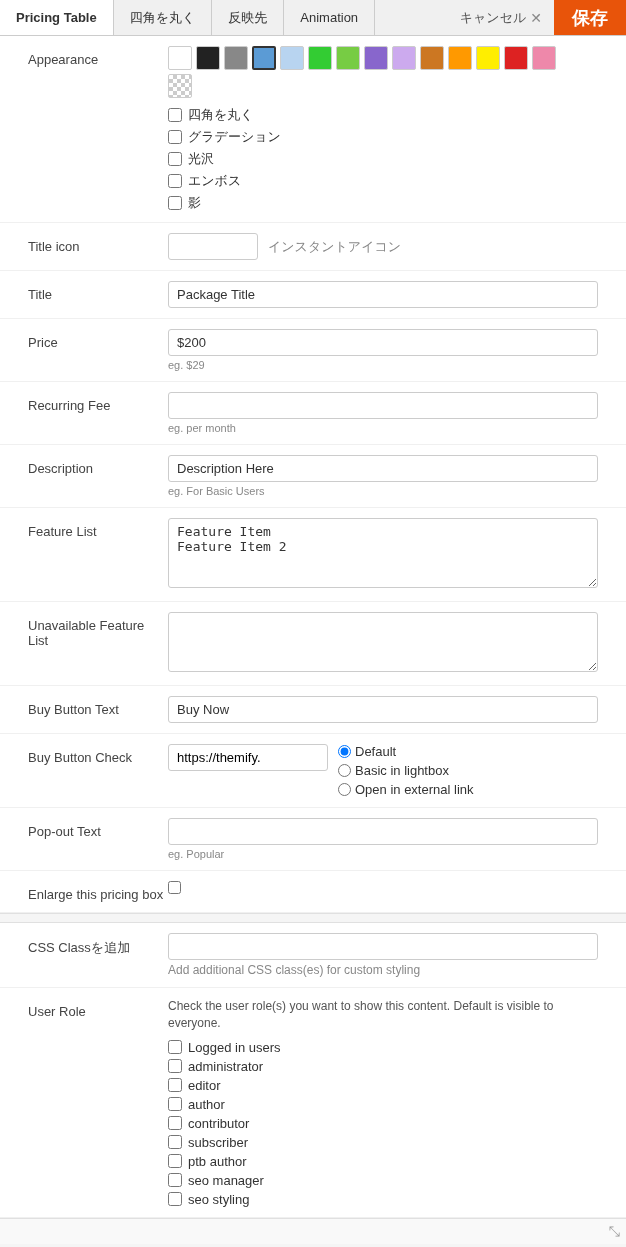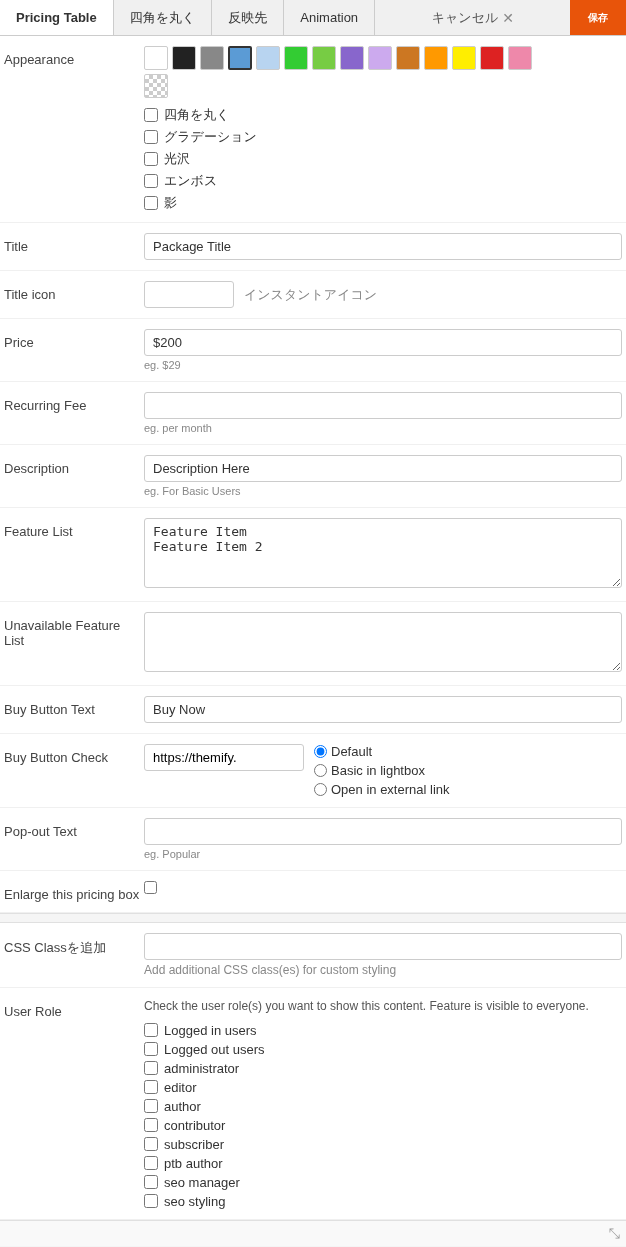--- a/index.html
+++ b/index.html
@@ -50,35 +50,34 @@
       color: #888;
     }
     .tab-bar .save-btn {
       background: #e8540a;
       color: #fff;
       padding: 8px 18px;
       height: 100%;
       display: flex;
       align-items: center;
       cursor: pointer;
-      font-size: 10px;
+      font-size: 18px;
       font-weight: bold;
-      margin-left: 44px;
     }
 
     
     .form-body {
       background: #fff;
       padding: 0;
     }
 
     .form-row {
       display: flex;
       align-items: flex-start;
-      padding: 10px 4px;
+      padding: 10px 28px;
       border-bottom: 1px solid #f0f0f0;
     }
 
     .form-label {
       width: 140px;
       min-width: 140px;
       font-size: 13px;
       color: #444;
       padding-top: 6px;
     }
@@ -309,33 +308,33 @@
         </label>
         <label class="checkbox-item">
           <input type="checkbox" style="">
           <span>影</span>
         </label>
       </div>
     </div>
   </div>
 
   <div class="form-row">
-    <div class="form-label">Title</div>
-    <div class="form-content">
-      <input type="text" class="text-input" value="Package Title" style="">
-    </div>
-  </div>
-
-  <div class="form-row">
     <div class="form-label">Title icon</div>
     <div class="form-content">
       <div class="title-icon-row">
         <input type="text" class="title-icon-input" style="">
         <span class="instant-icon-link">インスタントアイコン</span>
       </div>
+    </div>
+  </div>
+
+  <div class="form-row">
+    <div class="form-label">Title</div>
+    <div class="form-content">
+      <input type="text" class="text-input" value="Package Title" style="">
     </div>
   </div>
 
   <div class="form-row">
     <div class="form-label">Price</div>
     <div class="form-content">
       <input type="text" class="text-input" value="$200" style="">
       <div class="hint-text">eg. $29</div>
     </div>
   </div>
@@ -424,29 +423,25 @@
     <div class="form-label">CSS Classを追加</div>
     <div class="form-content">
       <input type="text" class="text-input" style="">
       <div class="hint-text css-class-hint">Add additional CSS class(es) for custom styling</div>
     </div>
   </div>
 
   <div class="form-row" style="align-items: flex-start;">
     <div class="form-label">User Role</div>
     <div class="form-content">
-      <div class="user-role-desc">Check the user role(s) you want to show this content. Feature is visible to everyone.</div>
+      <div class="user-role-desc">Check the user role(s) you want to show this content. Default is visible to everyone.</div>
       <div class="checkbox-group">
         <label class="checkbox-item">
           <input type="checkbox" style="">
           <span>Logged in users</span>
-        </label>
-        <label class="checkbox-item">
-          <input type="checkbox" style="">
-          <span>Logged out users</span>
         </label>
         <label class="checkbox-item">
           <input type="checkbox" style="">
           <span>administrator</span>
         </label>
         <label class="checkbox-item">
           <input type="checkbox" style="">
           <span>editor</span>
         </label>
         <label class="checkbox-item">

